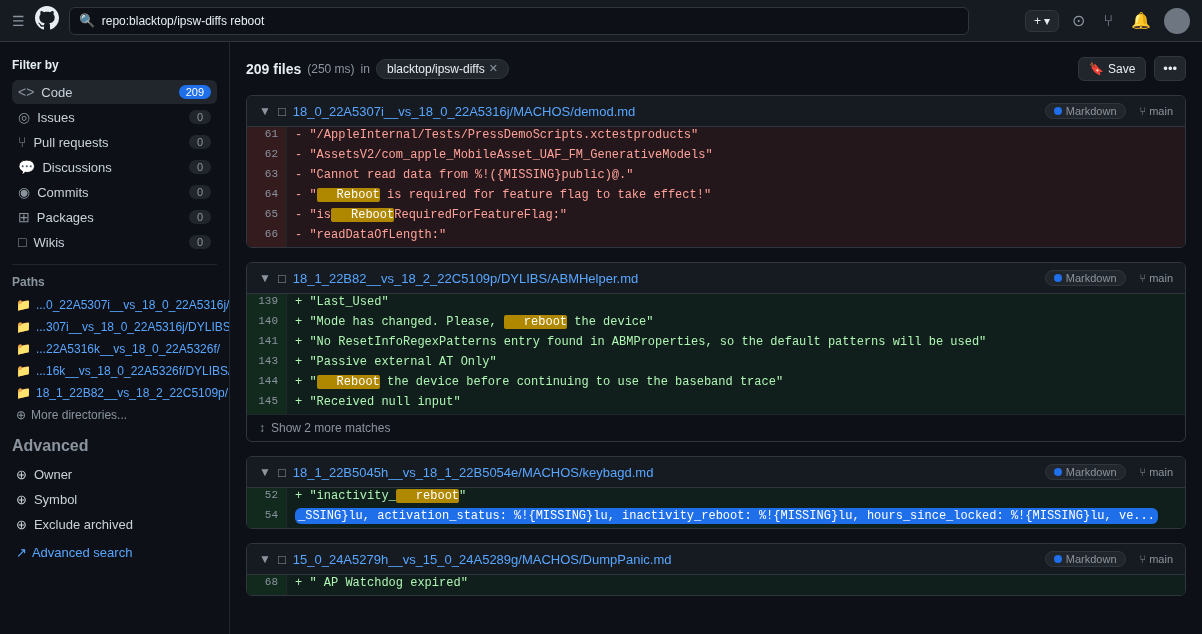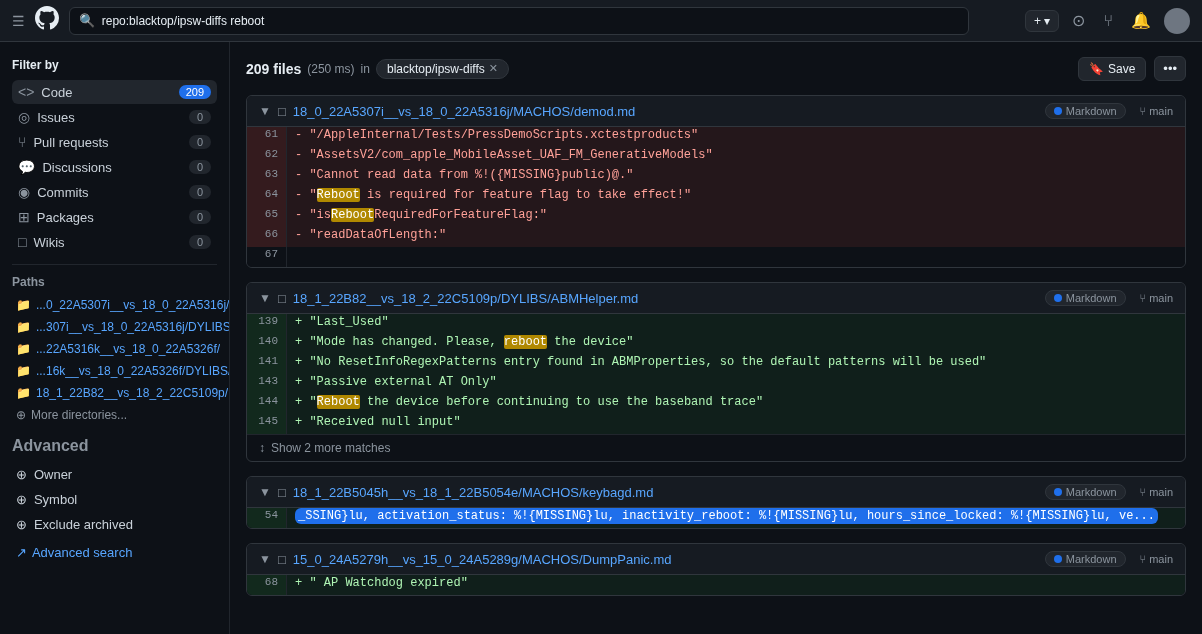--- a/index.html
+++ b/index.html
@@ -342,20 +342,21 @@
       background: rgba(46,160,67,0.1);
     }
     .line-add .line-num { background: rgba(46,160,67,0.08); }
     .text-del { color: #ffa198; }
     .text-add { color: #aff5b4; }
     .text-normal { color: #c9d1d9; }
     .highlight-match {
       background: #b08800;
       border-radius: 2px;
       color: #fff;
+      padding-left: 20px;
     }
     .highlight-match-blue {
       background: #1f6feb;
       border-radius: 6px;
       color: #fff;
     }
     .show-more-matches {
       display: flex;
       align-items: center;
       gap: 6px;
@@ -554,24 +555,20 @@
           <span class="line-content"><span class="text-del">- "</span><span class="highlight-match">Reboot</span><span class="text-del"> is required for feature flag to take effect!"</span></span>
         </div>
         <div class="code-line line-del">
           <span class="line-num">65</span>
           <span class="line-content"><span class="text-del">- "is</span><span class="highlight-match">Reboot</span><span class="text-del">RequiredForFeatureFlag:"</span></span>
         </div>
         <div class="code-line line-del">
           <span class="line-num">66</span>
           <span class="line-content text-del">- "readDataOfLength:"</span>
         </div>
-        <div class="code-line">
-          <span class="line-num">67</span>
-          <span class="line-content text-normal"> </span>
-        </div>
       </div>
     </div>
 
     <div class="file-card">
       <div class="file-card-header">
         <div class="file-card-header-left">
           <span class="collapse-btn">▼</span>
           <span class="file-icon">□</span>
           <span class="file-path">18_1_22B82__vs_18_2_22C5109p/DYLIBS/ABMHelper.md</span>
         </div>
@@ -631,20 +628,24 @@
             <span>Markdown</span>
           </div>
           <div class="branch-badge">
             <span>⑂</span>
             <span>main</span>
           </div>
         </div>
       </div>
       <div class="code-area">
         <div class="code-line line-add">
+          <span class="line-num">52</span>
+          <span class="line-content"><span class="text-add">+ "inactivity_</span><span class="highlight-match">reboot</span><span class="text-add">"</span></span>
+        </div>
+        <div class="code-line line-add">
           <span class="line-num">54</span>
           <span class="line-content"><span class="highlight-match-blue" style="padding:1px 3px;">_SSING}lu, activation_status: %!{MISSING}lu, inactivity_reboot: %!{MISSING}lu, hours_since_locked: %!{MISSING}lu, ve...</span></span>
         </div>
       </div>
     </div>
 
     <div class="file-card">
       <div class="file-card-header">
         <div class="file-card-header-left">
           <span class="collapse-btn">▼</span>

